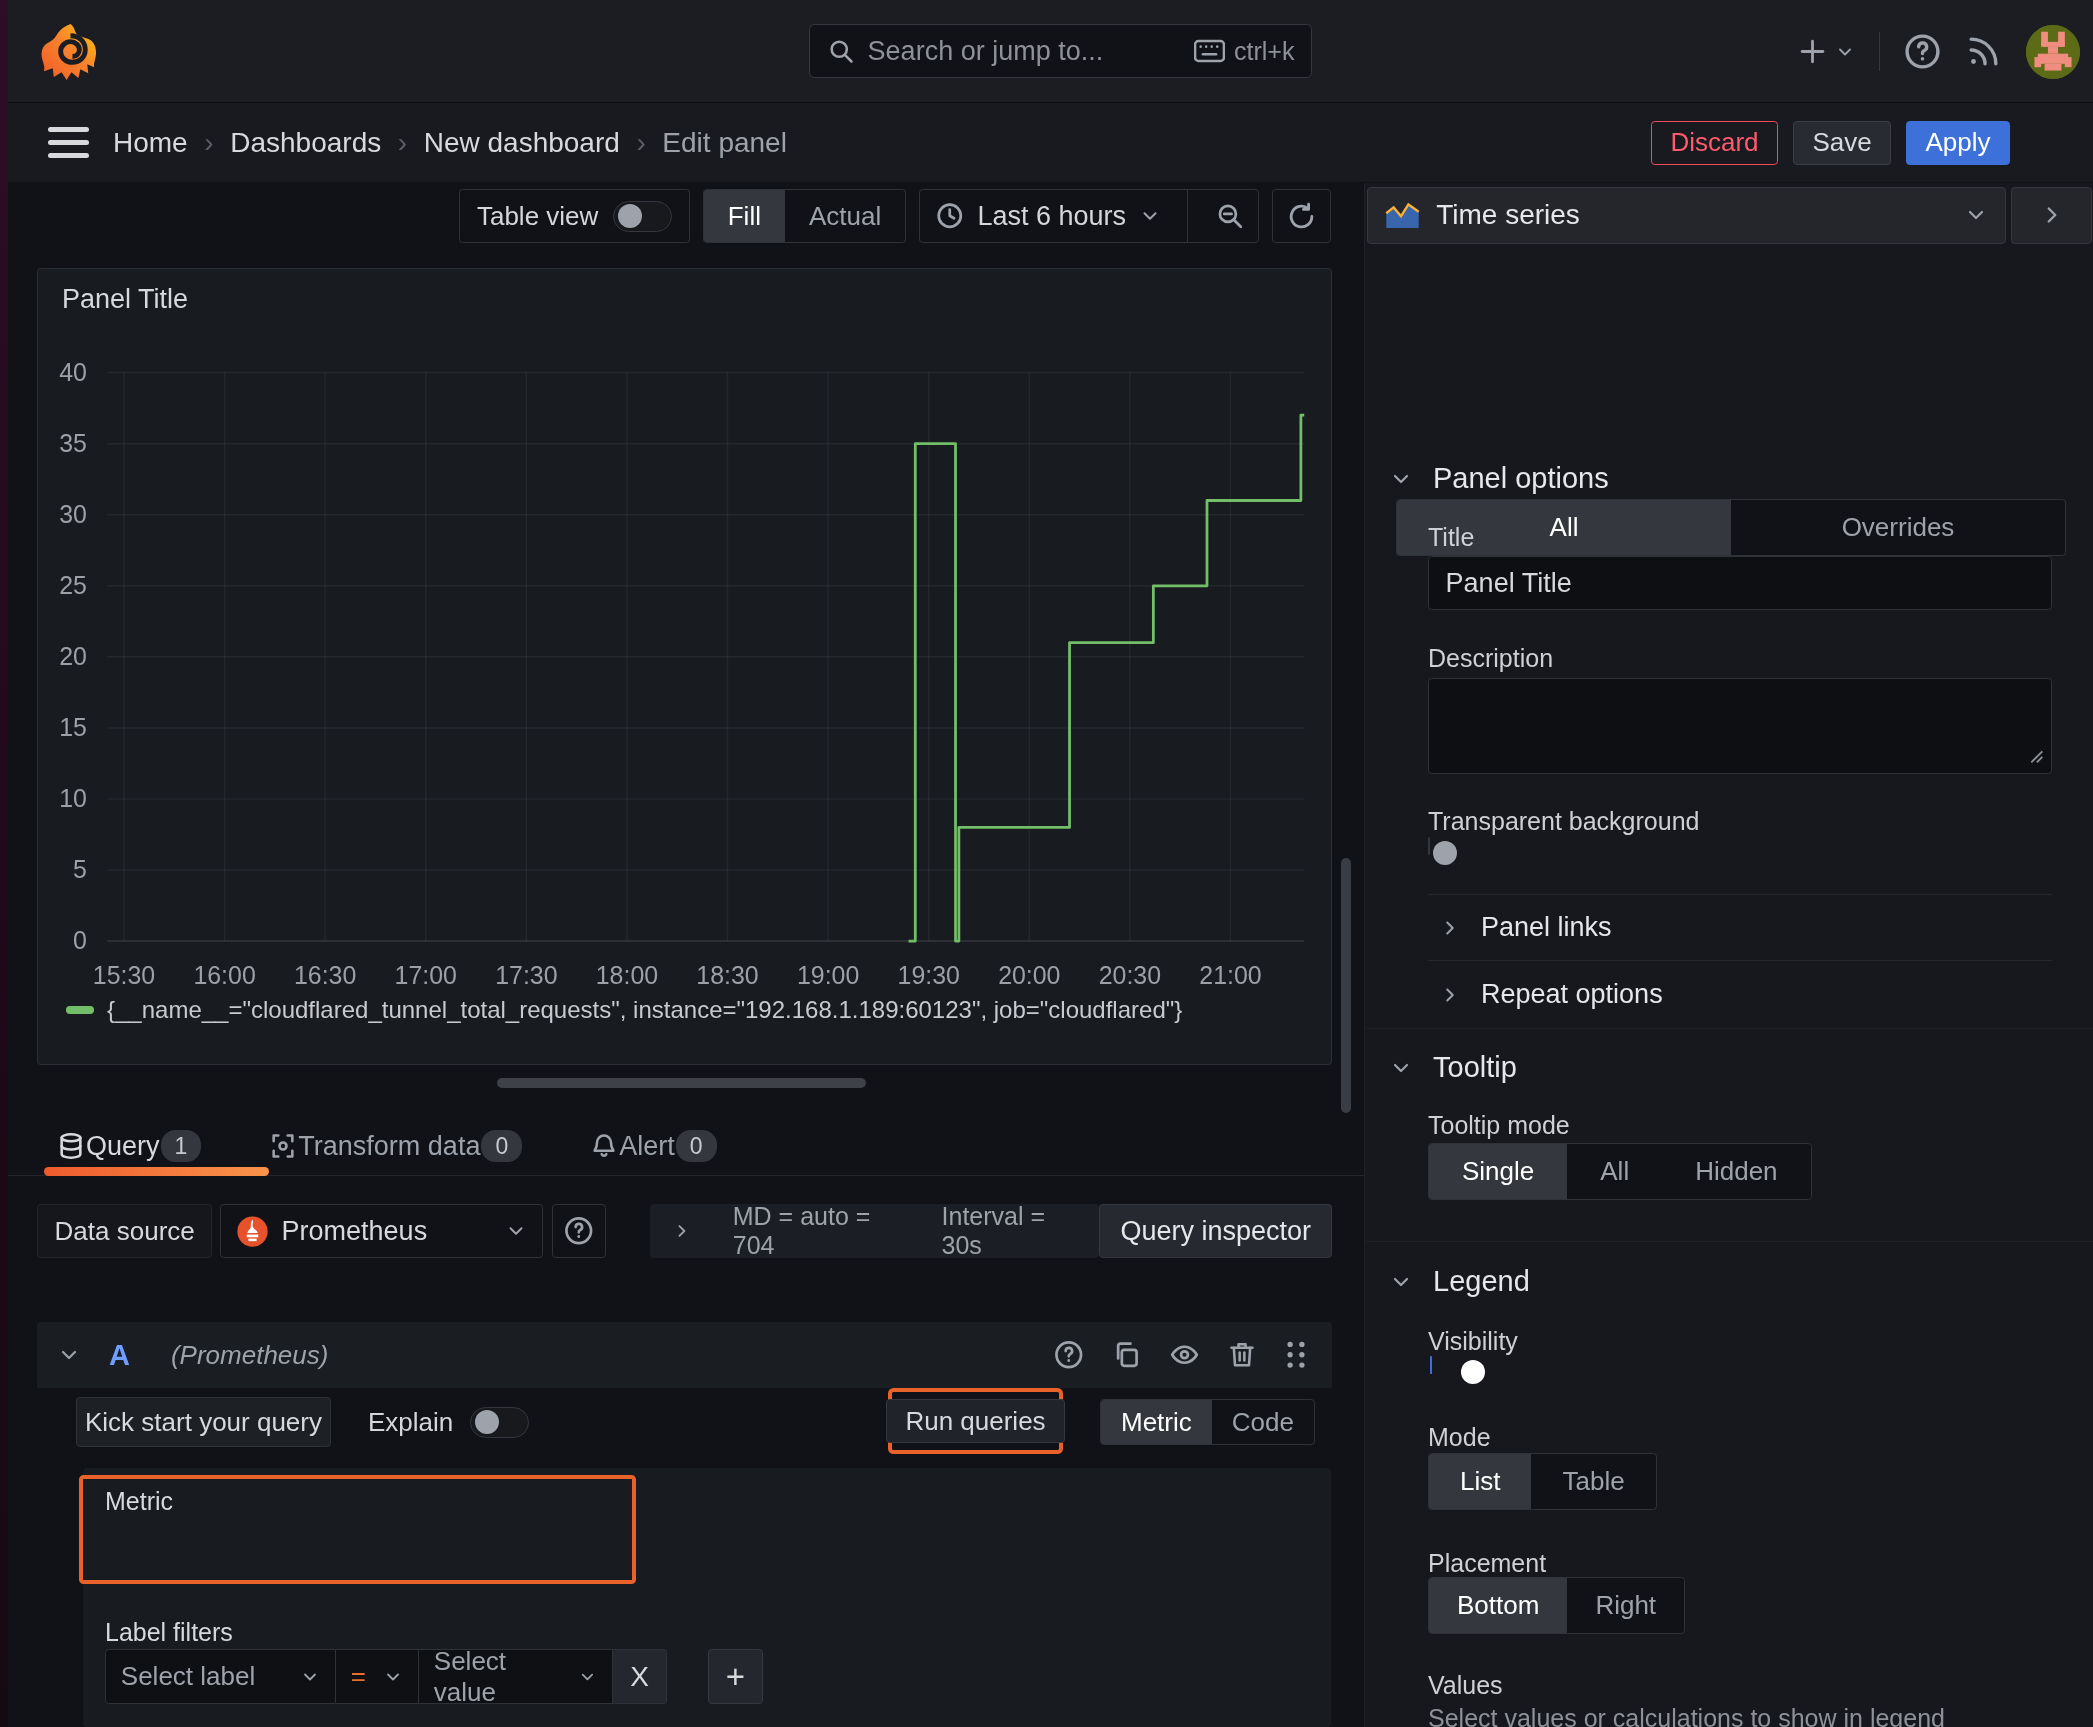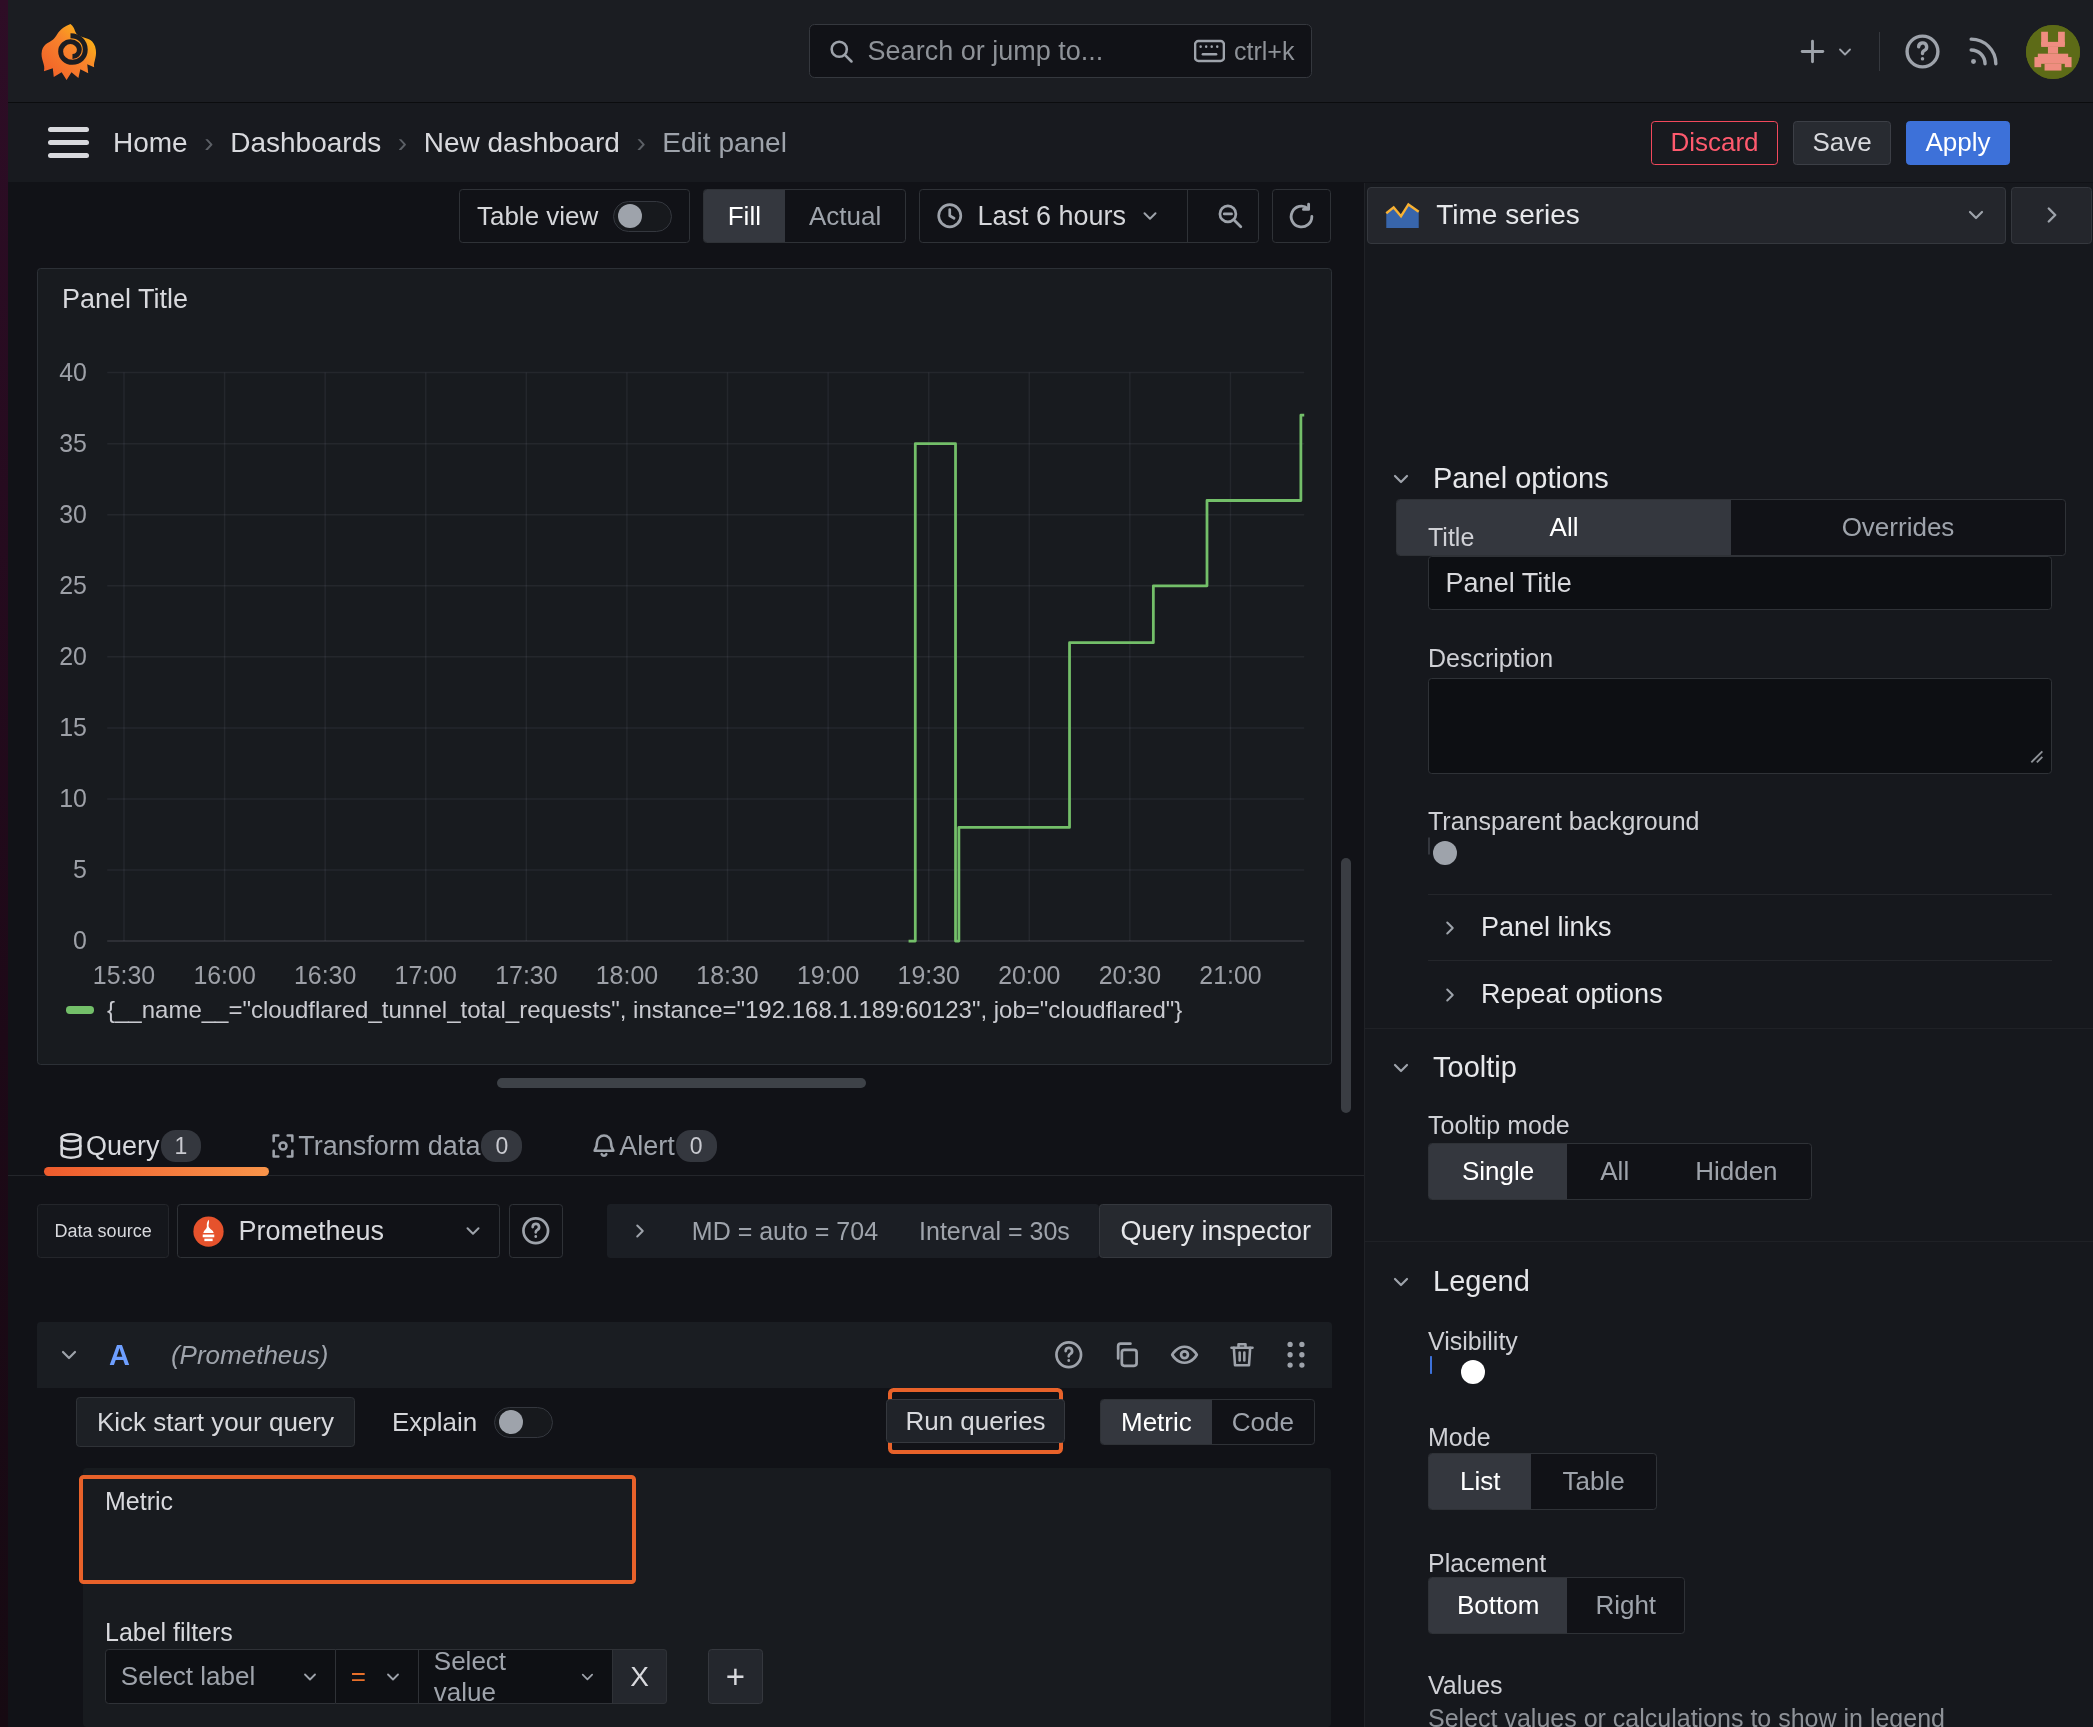--- a/index.html
+++ b/index.html
@@ -68,34 +68,34 @@
 
   
   #tabs-row { left:0; top:1117px; width:1364px; height:59px; border-bottom:0.9px solid #24262b; display:flex; align-items:center; gap:68px; padding-left:57px; }
   .qtab { display:flex; align-items:center; gap:1px; font-size:27px; color:#9ea3ab; cursor:pointer; }
   .qtab.active { color:#d8d9dd; }
   .badge { background:#34373e; color:#c9cad0; font-size:23px; border-radius:14.8px; padding:2.8px 14px; }
   #tab-underline { left:44px; top:1167px; width:225px; height:9.2px; border-radius:4.6px; background:linear-gradient(90deg,#ee5b2d,#f9944a); }
 
   
   #ds-row { left:37px; top:1204px; width:1295px; height:54px; display:flex; align-items:stretch; }
-  #ds-label { background:#15171c; border:0.9px solid #24262b; border-radius:3.7px; display:flex; align-items:center; padding:0 16.6px; font-size:18px; }
+  #ds-label { background:#15171c; border:0.9px solid #24262b; border-radius:3.7px; display:flex; align-items:center; padding:0 16.6px; font-size:26px; }
   #ds-select { margin-left:7.4px; width:323px; background:#111217; border:0.9px solid #2f3237; border-radius:3.7px; display:flex; align-items:center; gap:13px; padding:0 14.8px; font-size:27px; cursor:pointer; }
   #ds-select .chev { margin-left:auto; }
   #ds-help { margin-left:9.2px; width:54px; border:0.9px solid #2f3237; border-radius:3.7px; display:flex; align-items:center; justify-content:center; cursor:pointer; }
   #ds-opts { margin-left:44px; flex:1; background:#1b1e24; border-radius:3.7px; display:flex; align-items:center; gap:41px; padding:0 22px; font-size:25px; color:#9ea3ab; }
   #qi-btn { background:#26292f; border:0.9px solid #35383e; border-radius:3.7px; display:flex; align-items:center; padding:0 20px; font-size:27px; color:#e6e7ea; cursor:pointer; }
 
   
   #qhead { left:37px; top:1322px; width:1295px; height:66px; background:#1a1d22; border-radius:3.7px 3.7px 0 0; display:flex; align-items:center; }
   #qhead .refid { color:#6e9fff; font-size:29px; font-weight:bold; margin-left:28px; }
   #qhead .dshint { color:#9ea3ab; font-size:26px; font-style:italic; margin-left:41px; }
   #qhead .hicons { margin-left:auto; margin-right:24px; display:flex; align-items:center; gap:28px; }
   #kick-row { left:76px; top:1397px; height:50px; display:flex; align-items:center; gap:37px; }
-  #kickstart-btn { border:0.9px solid #2f3237; background:#1d2025; border-radius:3.7px; height:50px; display:flex; align-items:center; padding:0 20px; font-size:26px; cursor:pointer; }
+  #kickstart-btn { border:0.9px solid #2f3237; background:#1d2025; border-radius:3.7px; height:50px; display:flex; align-items:center; padding:0 8px; font-size:26px; cursor:pointer; }
   #explain-wrap { display:flex; align-items:center; gap:16.6px; font-size:26px; color:#d5d6da; }
   #runq-hl { left:888px; top:1388px; width:175px; height:66px; border:4.6px solid #e8622a; border-radius:5.5px; display:flex; align-items:center; justify-content:center; }
   #runq-btn { background:#202329; border:0.9px solid #35383e; border-radius:3.7px; height:44px; display:flex; align-items:center; padding:0 18.5px; font-size:26px; cursor:pointer; white-space:nowrap; }
   #bc-seg { left:1100px; top:1399px; height:46px; }
   #bc-seg > span { padding:0 20px; font-size:26px; }
 
   #metric-card { left:83px; top:1468px; width:1248px; height:259px; background:#181b1f; border-radius:3.7px; }
   #metric-hl { left:-3.7px; top:6.5px; width:557px; height:109px; border:4.6px solid #e8622a; border-radius:4.6px; }
   #metric-label { left:22px; top:18.5px; font-size:25px; color:#d8d9dd; }
   #metric-select { left:22px; top:55px; width:506px; height:54px; background:#0e1014; border:0.9px solid #2f3237; border-radius:3.7px; display:flex; align-items:center; gap:14.8px; padding:0 16.6px; font-size:26px; cursor:pointer; }

